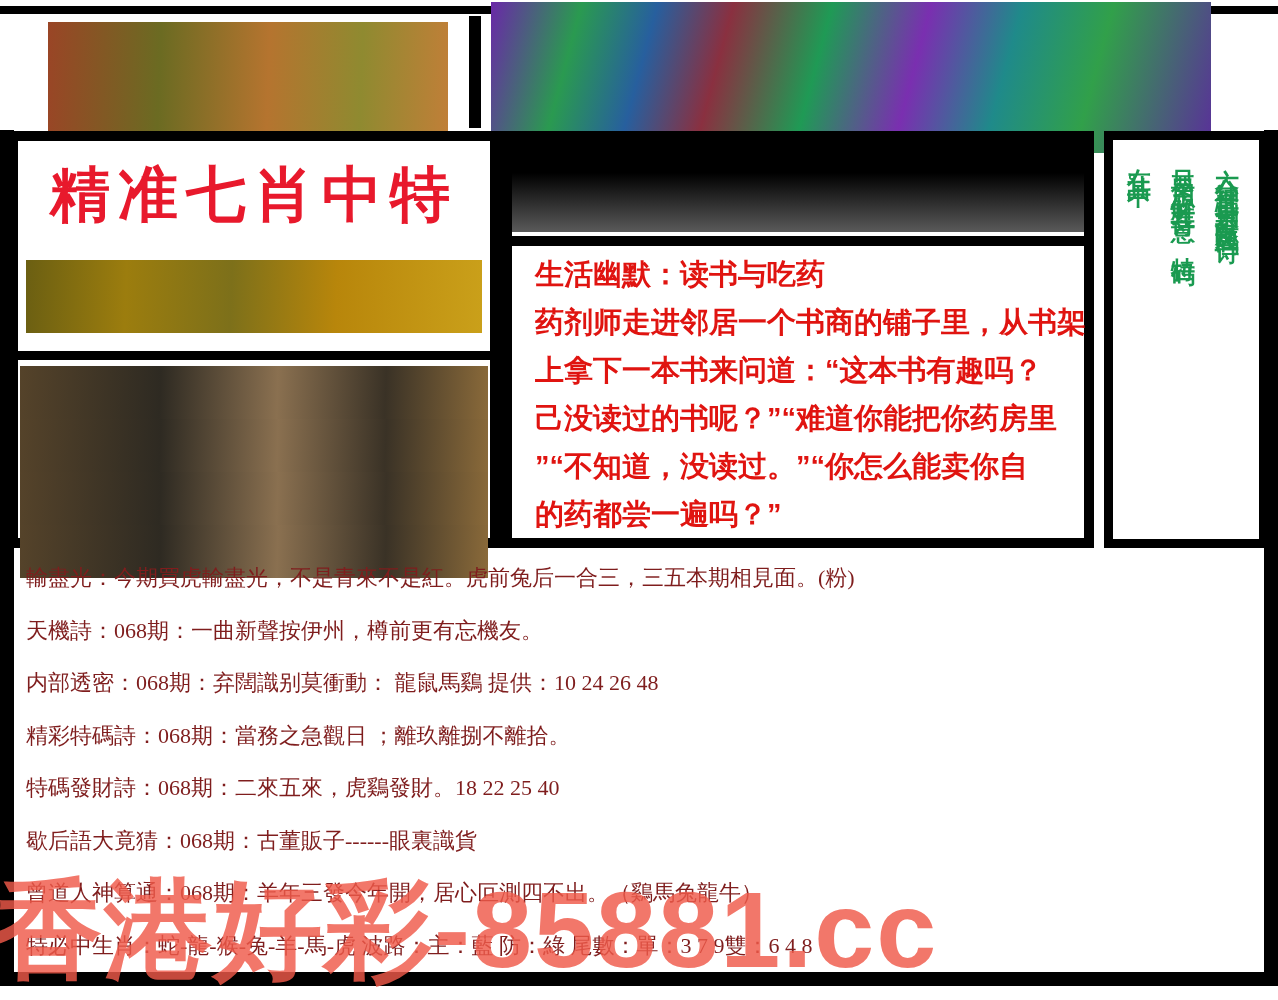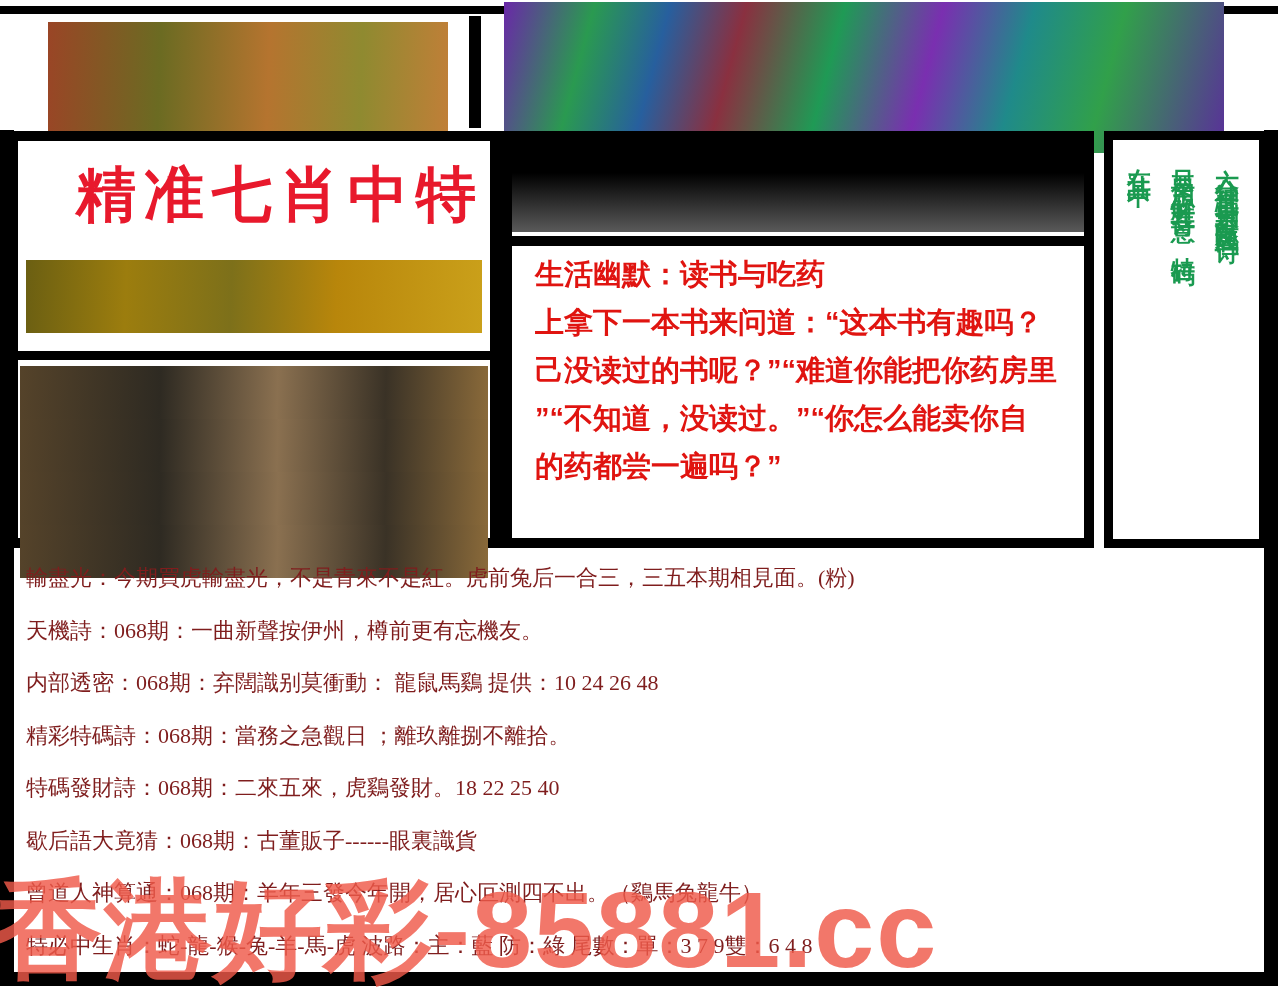--- a/index.html
+++ b/index.html
@@ -15,37 +15,37 @@
   
   .top-rule { position:absolute; left:0; top:6px; width:1278px; height:8px; background:#000; }
   .issue-title {
     position:absolute; left:48px; top:22px; width:400px;
     font-family:"Liberation Serif", serif; font-weight:bold;
     font-size:88px; letter-spacing:4px; white-space:nowrap;
     background:linear-gradient(92deg,#9a4526,#6b6b22 28%,#b5742f 55%,#8f8a30 78%,#c07f38);
   }
   .top-divider { position:absolute; left:469px; top:16px; width:12px; height:112px; background:#000; }
   .masthead {
-    position:absolute; left:504px; top:2px; width:720px;
+    position:absolute; left:491px; top:2px; width:720px;
     font-weight:900; font-size:112px; letter-spacing:18px; white-space:nowrap;
     background:linear-gradient(105deg,#6a28a8 0%,#2a9a50 12%,#275f9e 22%,#8a3040 32%,#1f9a55 45%,#7a2fb0 58%,#1f8a8a 70%,#31a04a 82%,#5a2f9a 100%);
   }
 
   
   .frame-left   { position:absolute; left:0; top:130px; width:14px; height:856px; background:#000; }
   .frame-right  { position:absolute; left:1264px; top:130px; width:14px; height:856px; background:#000; }
   .frame-bottom { position:absolute; left:8px; top:972px; width:1256px; height:14px; background:#000; }
 
   
   .left-box {
     position:absolute; left:8px; top:131px; width:492px; height:417px;
     border:10px solid #000; background:#fff;
   }
   .panel-headline {
-    margin:14px 6px 0; text-align:right; white-space:nowrap;
+    margin:14px 6px 0; text-align:center; white-space:nowrap;
     font-size:60px; font-weight:bold; letter-spacing:8px; color:#e8192c;
   }
   .zodiac-row {
     margin:24px 8px 0; text-align:center; white-space:nowrap;
     font-size:54px; font-weight:bold; letter-spacing:6px;
     background:linear-gradient(92deg,#6b5f12,#9c7d0e 22%,#7d701a 45%,#b8860b 68%,#caa01a);
   }
   .left-divider { height:9px; background:#000; margin:18px 0 0; }
   .poems { margin:6px 2px 8px; }
   .poem-line {
@@ -119,20 +119,21 @@
   </div>
 </div>
 
 <div class="middle-box">
   <div class="wave-header grad-text">
     <span class="flipped-char">必</span><span>中波路：蓝波 绿波</span>
   </div>
   <div class="wave-underline"></div>
   <div>
     <div class="humor-line">生活幽默：读书与吃药</div>
+    <div class="humor-line">药剂师走进邻居一个书商的铺子里，从书架</div>
     <div class="humor-line">上拿下一本书来问道：“这本书有趣吗？</div>
     <div class="humor-line">己没读过的书呢？”“难道你能把你药房里</div>
     <div class="humor-line">”“不知道，没读过。”“你怎么能卖你自</div>
     <div class="humor-line">的药都尝一遍吗？”</div>
   </div>
 </div>
 
 <div class="right-box">
   <div class="vertical-wrap">
     <div class="v-col">六合神童特别奉献透码诗</div>

